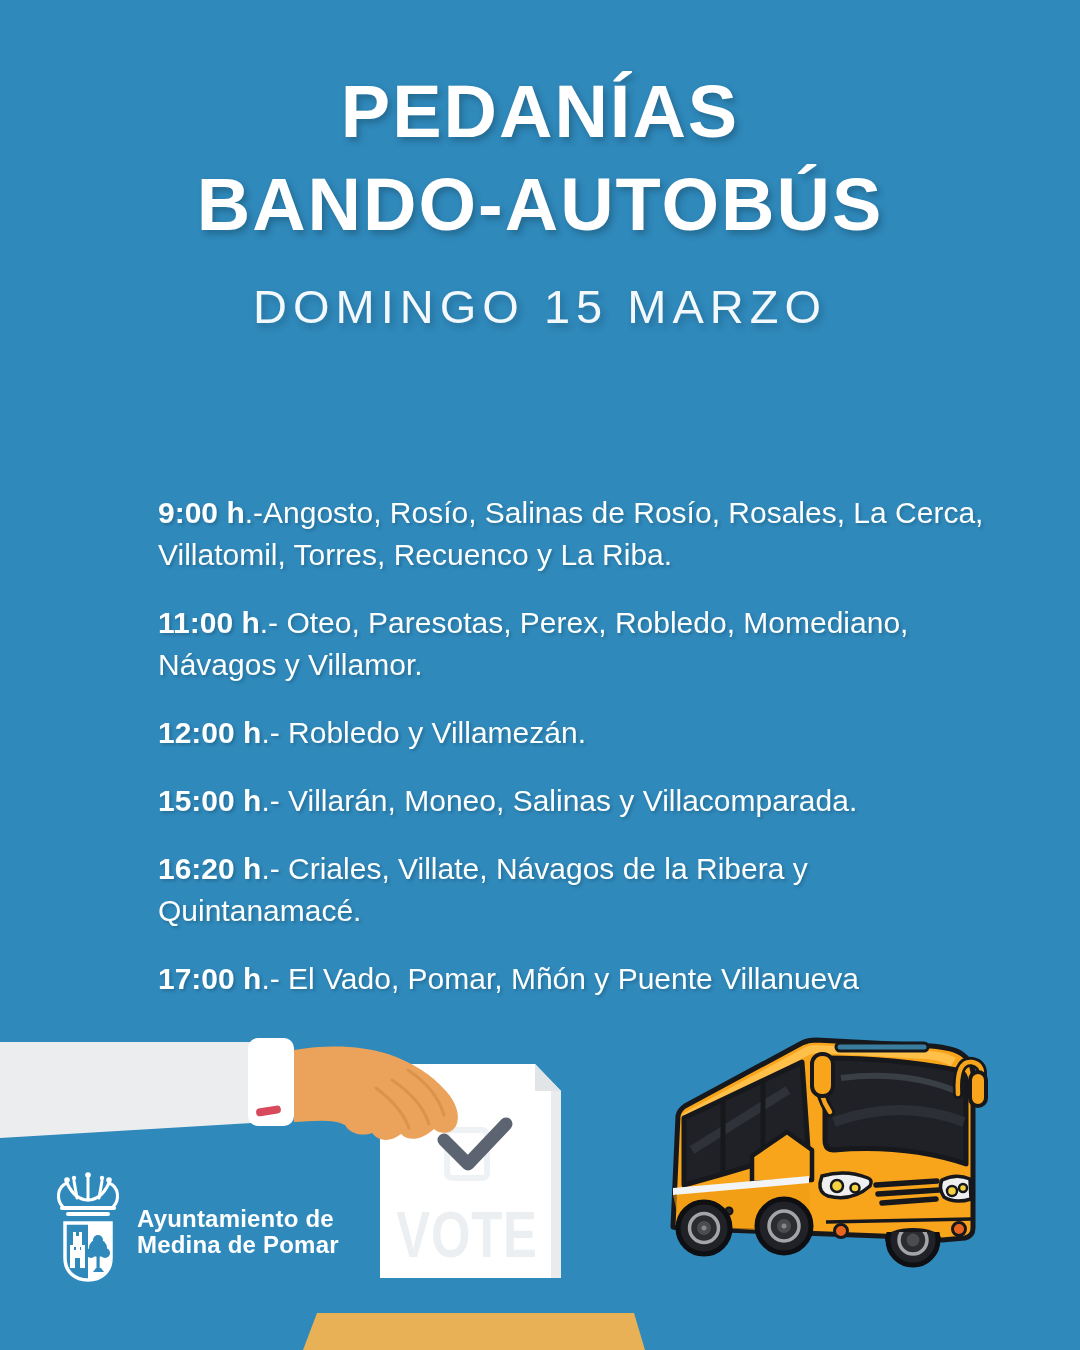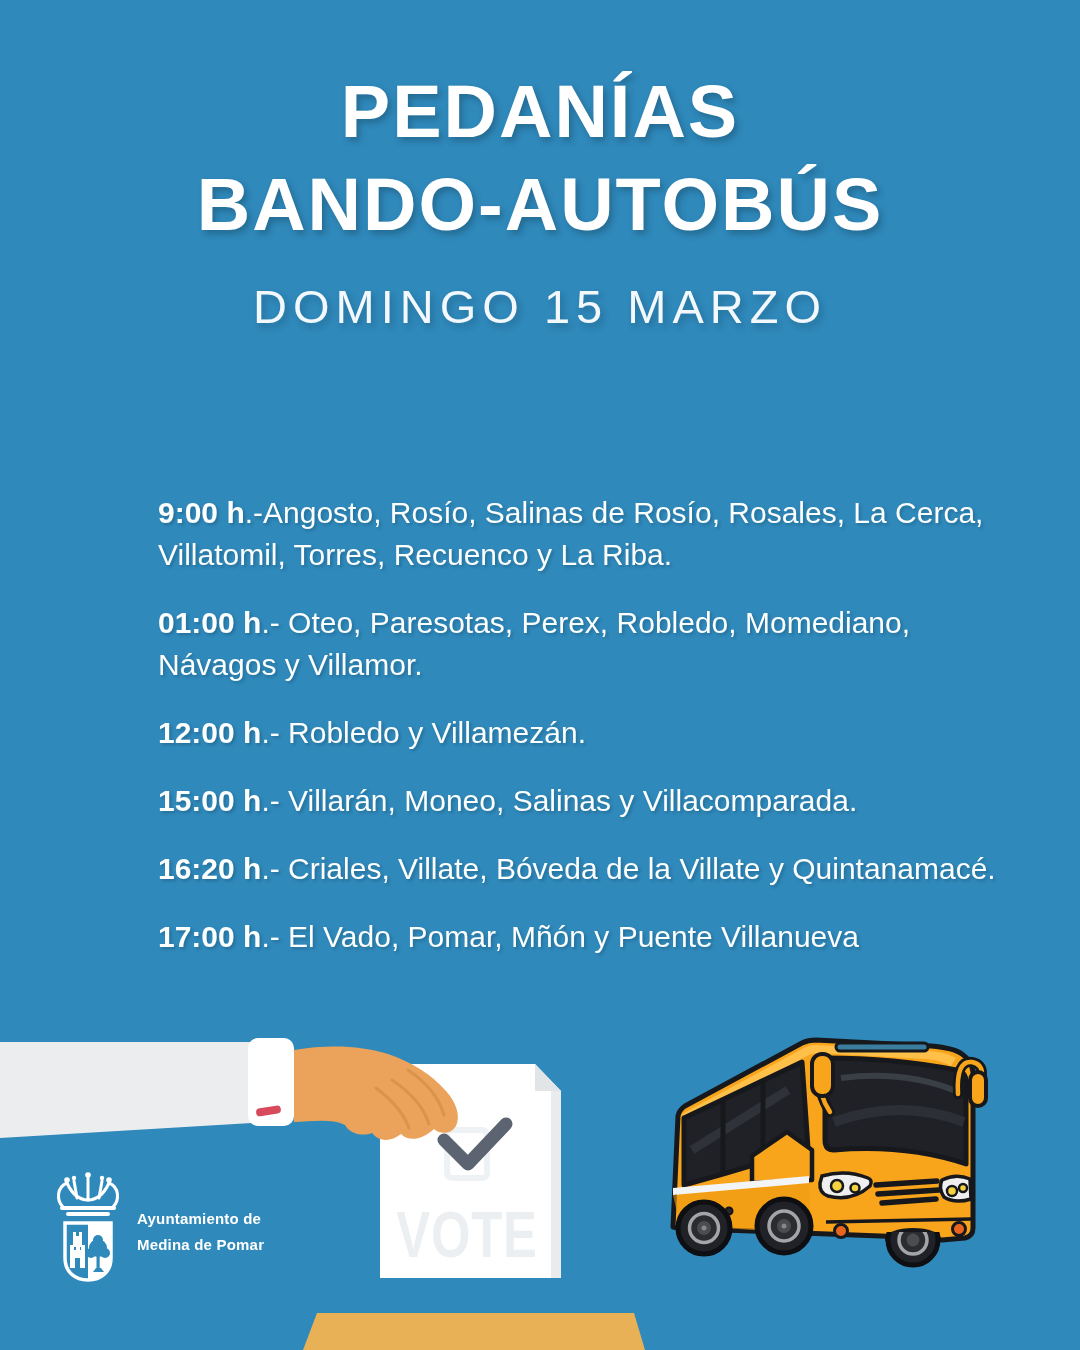--- a/index.html
+++ b/index.html
@@ -21,45 +21,45 @@
   .schedule{position:absolute;top:492px;left:122px;width:850px;margin-left:36px;}
   .entry{font-size:30px;line-height:42px;margin-bottom:26px;color:#FDFEFE;
     text-shadow:2px 2px 3px rgba(18,52,72,.3);}
   .entry .time{font-weight:700;}
   .entry.gap{margin-top:14px;}
   
   .vote-illustration{position:absolute;left:0;top:1030px;width:660px;height:320px;}
   .bus-illustration{position:absolute;left:656px;top:1028px;width:335px;height:240px;}
   .crest{position:absolute;left:53px;top:1170px;width:70px;height:114px;}
   .org-name{
-    position:absolute;left:137px;top:1206px;font-size:15px;font-weight:700;
+    position:absolute;left:137px;top:1206px;font-size:24px;font-weight:700;
     line-height:26px;color:#FFFFFF;letter-spacing:.2px;
   }
   .vote-watermark{
     font-family:"Liberation Sans",sans-serif;font-weight:900;font-size:62px;
     fill:#ECEFF1;letter-spacing:1px;
   }
 </style>
 </head>
 <body>
 
 <div class="poster">
 
   <div class="title-block">
     <div class="title-line">PEDANÍAS</div>
     <div class="title-line">BANDO-AUTOBÚS</div>
     <div class="subtitle">DOMINGO 15 MARZO</div>
   </div>
 
   <div class="schedule">
     <div class="entry"><span class="time">9:00 h</span><span>.-Angosto, Rosío, Salinas de Rosío, Rosales, La Cerca, Villatomil, Torres, Recuenco y La Riba.</span></div>
-    <div class="entry"><span class="time">01:00 h</span><span>.- Oteo, Paresotas, Perex, Robledo, Momediano, Návagos y Villamor.</span></div>
+    <div class="entry"><span class="time">11:00 h</span><span>.- Oteo, Paresotas, Perex, Robledo, Momediano, Návagos y Villamor.</span></div>
     <div class="entry"><span class="time">12:00 h</span><span>.- Robledo y Villamezán.</span></div>
     <div class="entry gap"><span class="time">15:00 h</span><span>.- Villarán, Moneo, Salinas y Villacomparada.</span></div>
-    <div class="entry"><span class="time">16:20 h</span><span>.- Criales, Villate, Bóveda de la Villate y Quintanamacé.</span></div>
+    <div class="entry"><span class="time">16:20 h</span><span>.- Criales, Villate, Návagos de la Ribera y Quintanamacé.</span></div>
     <div class="entry"><span class="time">17:00 h</span><span>.- El Vado, Pomar, Mñón y Puente Villanueva</span></div>
   </div>
 
   <svg class="vote-illustration" viewBox="0 0 660 320" xmlns="http://www.w3.org/2000/svg">
 
     <polygon points="0,12 270,12 270,92 0,108" fill="#ECEDEF"></polygon>
 
     <rect x="248" y="8" width="46" height="88" rx="10" fill="#FFFFFF"></rect>
     <rect x="256" y="77" width="25" height="8" rx="4" fill="#D84A5B" transform="rotate(-9 268 81)"></rect>
 

